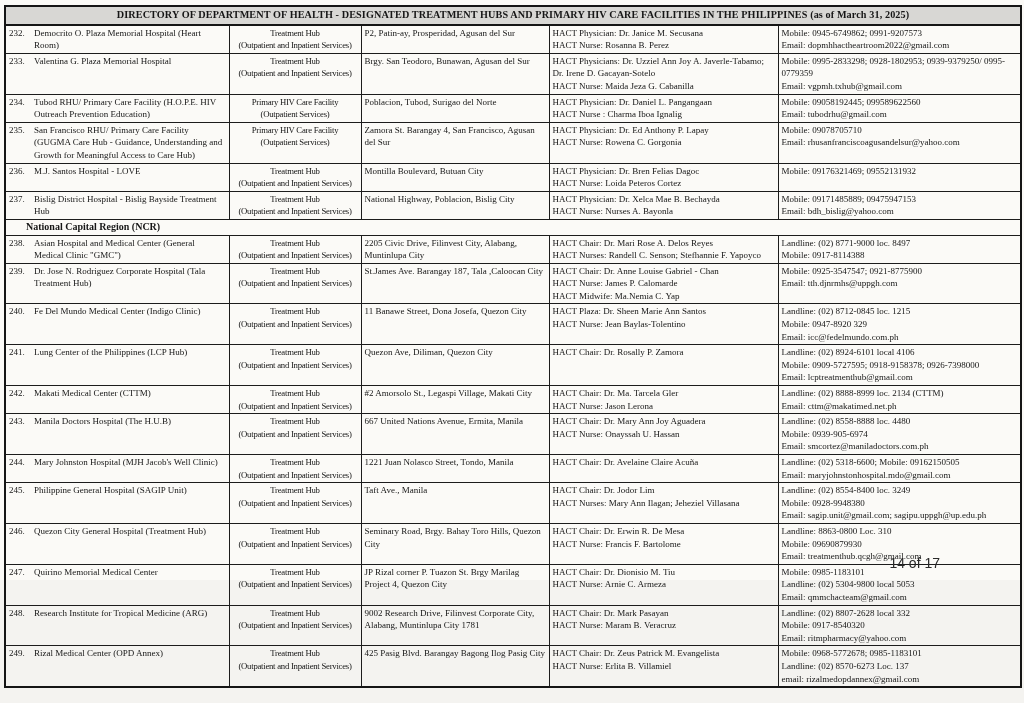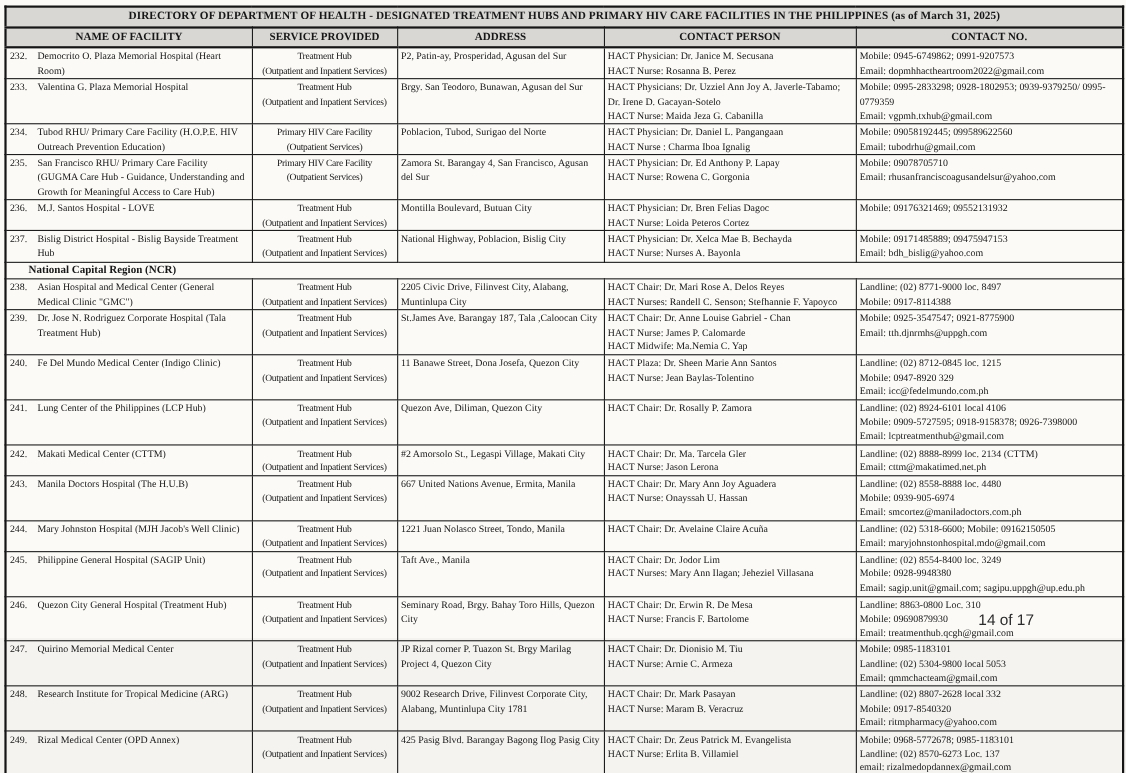--- a/index.html
+++ b/index.html
@@ -83,27 +83,20 @@
       <col style="width:224px">
       <col style="width:132px">
       <col style="width:188px">
       <col style="width:229px">
       <col style="width:243px">
     </colgroup>
     <thead>
       <tr>
         <th class="doc-title" colspan="5">DIRECTORY OF DEPARTMENT OF HEALTH - DESIGNATED TREATMENT HUBS AND PRIMARY HIV CARE FACILITIES IN THE PHILIPPINES (as of March 31, 2025)</th>
       </tr>
-      <tr id="col-head-row">
-          <th class="col-head">NAME OF FACILITY</th>
-          <th class="col-head">SERVICE PROVIDED</th>
-          <th class="col-head">ADDRESS</th>
-          <th class="col-head">CONTACT PERSON</th>
-          <th class="col-head">CONTACT NO.</th>
-        </tr>
     </thead>
     <tbody id="table-body">
         <tr>
           <td class="c-name">
             <div class="name-wrap">
               <span class="row-num">232.</span>
               <span class="fac-name">Democrito O. Plaza Memorial Hospital (Heart Room)</span>
             </div>
           </td>
           <td class="c-svc">

